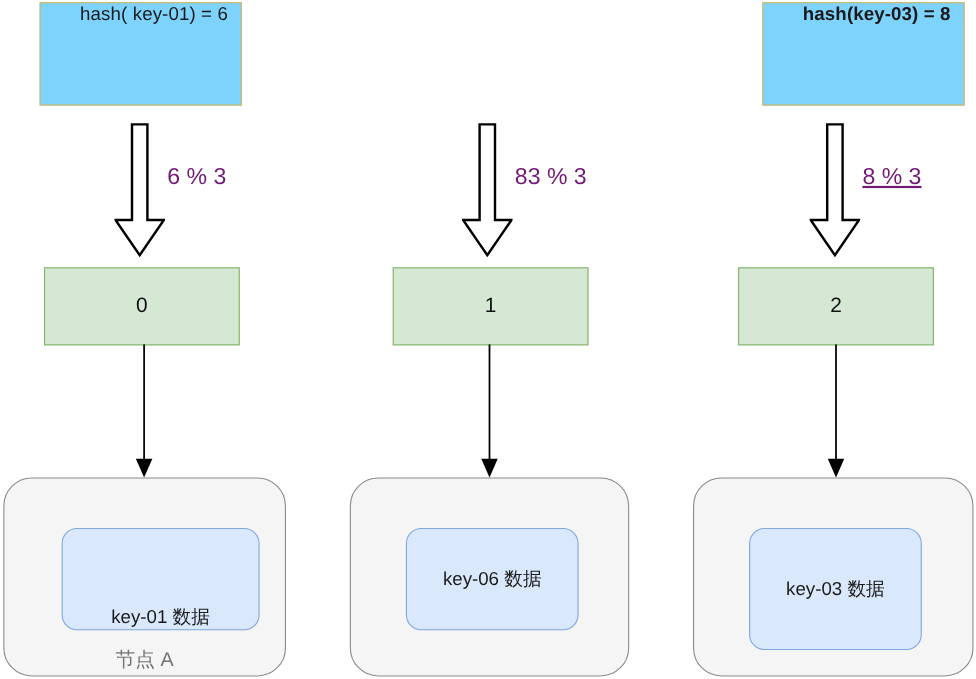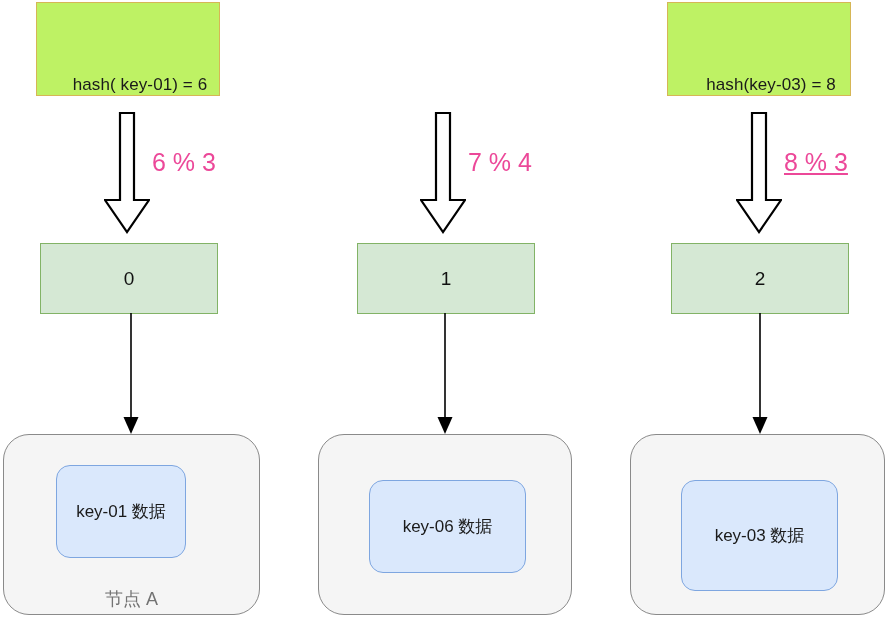--- a/index.html
+++ b/index.html
@@ -19,43 +19,43 @@
     background: #ffffff;
     overflow: hidden;
   }
 
   
   .hash-box {
     position: absolute;
     width: 184px;
     height: 94px;
     box-sizing: border-box;
-    background: #bef264;
+    background: #7dd3fc;
     border: 1.5px solid #d6b656;
     display: flex;
-    align-items: flex-end;
+    align-items: flex-start;
     justify-content: center;
     font-size: 17px;
     color: #1a1a1a;
     letter-spacing: 0.1px;
     white-space: nowrap;
     padding-left: 24px;
   }
 
   
   .block-arrow {
     position: absolute;
     width: 46px;
     height: 122px;
   }
   .block-arrow svg { display: block; }
   .mod-label {
     position: absolute;
-    font-size: 25px;
-    color: #ec4899;
+    font-size: 21px;
+    color: #701a75;
     white-space: nowrap;
     line-height: 1;
   }
 
   
   .slot-box {
     position: absolute;
     width: 178px;
     height: 71px;
     box-sizing: border-box;
@@ -129,56 +129,56 @@
   </div>
 
   <div class="thin-arrow" style="left:118px; top:313px;">
     <svg width="26" height="122" viewBox="0 0 26 122">
       <line x1="13" y1="0" x2="13" y2="108" stroke="#000000" stroke-width="1.6"></line>
       <polygon points="13,121 5.5,104 20.5,104" fill="#000000"></polygon>
     </svg>
   </div>
 
   <div class="node-box" style="left:3px; top:434px; width:257px; height:181px;">
-    <div class="data-box" style="left:52px; top:30px; width:130px; height:93px;">
+    <div class="data-box" style="left:52px; top:45px; width:180px; height:93px;align-items:flex-end;">
       <span>key-01 数据</span>
     </div>
     <div class="node-label" style="left:0px; top:152px;">
       <span>节点 A</span>
     </div>
   </div>
 
 
   <div class="block-arrow" style="left:420px; top:112px;">
     <svg width="46" height="122" viewBox="0 0 46 122">
       <polygon points="16,1 30,1 30,88 45,88 23,120 1,88 16,88" fill="#ffffff" stroke="#000000" stroke-width="2.2" stroke-linejoin="miter"></polygon>
     </svg>
   </div>
   <div class="mod-label" style="left:468px; top:150px;">
-    <span>7 % 4</span>
+    <span>83 % 3</span>
   </div>
 
   <div class="slot-box" style="left:357px; top:243px;">
     <span>1</span>
   </div>
 
   <div class="thin-arrow" style="left:432px; top:313px;">
     <svg width="26" height="122" viewBox="0 0 26 122">
       <line x1="13" y1="0" x2="13" y2="108" stroke="#000000" stroke-width="1.6"></line>
       <polygon points="13,121 5.5,104 20.5,104" fill="#000000"></polygon>
     </svg>
   </div>
 
   <div class="node-box" style="left:318px; top:434px; width:254px; height:181px;">
     <div class="data-box" style="left:50px; top:45px; width:157px; height:93px;">
       <span>key-06 数据</span>
     </div>
   </div>
 
-  <div class="hash-box" style="left:667px; top:2px;">
+  <div class="hash-box" style="left:693px; top:2px;font-weight:bold;">
     <span>hash(key-03) = 8</span>
   </div>
 
   <div class="block-arrow" style="left:736px; top:112px;">
     <svg width="46" height="122" viewBox="0 0 46 122">
       <polygon points="16,1 30,1 30,88 45,88 23,120 1,88 16,88" fill="#ffffff" stroke="#000000" stroke-width="2.2" stroke-linejoin="miter"></polygon>
     </svg>
   </div>
   <div class="mod-label" style="left:784px; top:150px;text-decoration:underline;">
     <span>8 % 3</span>

